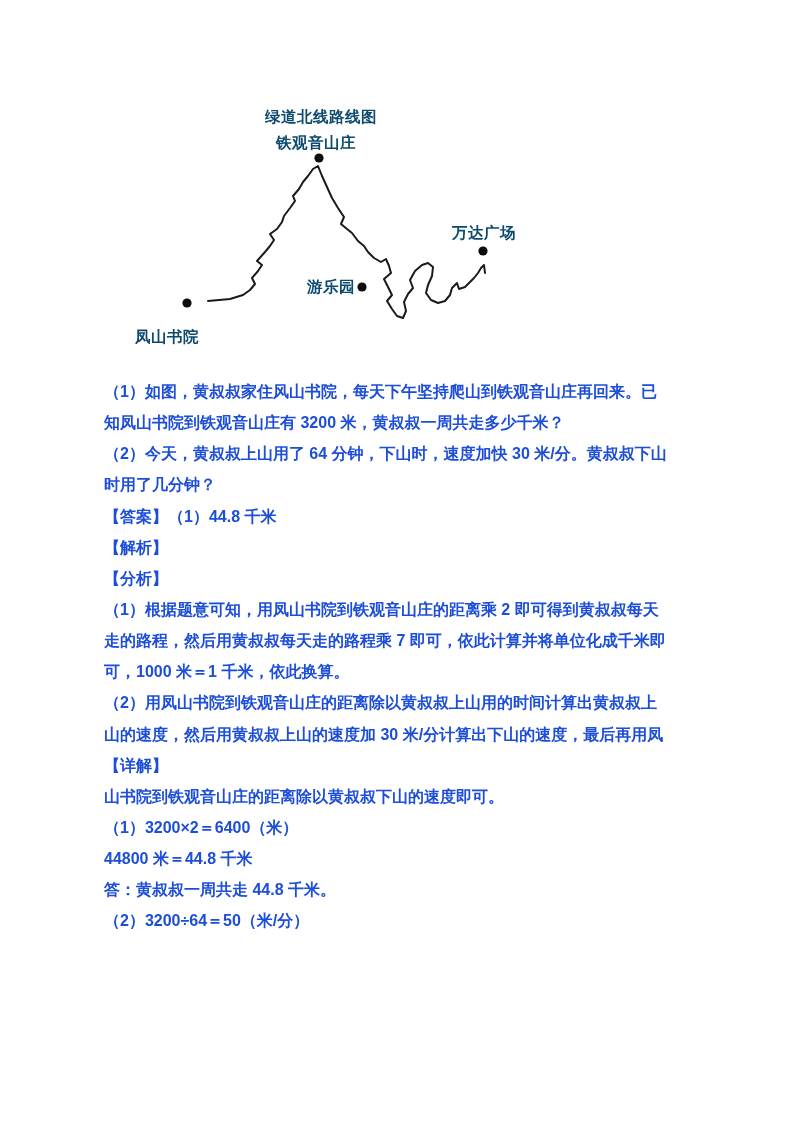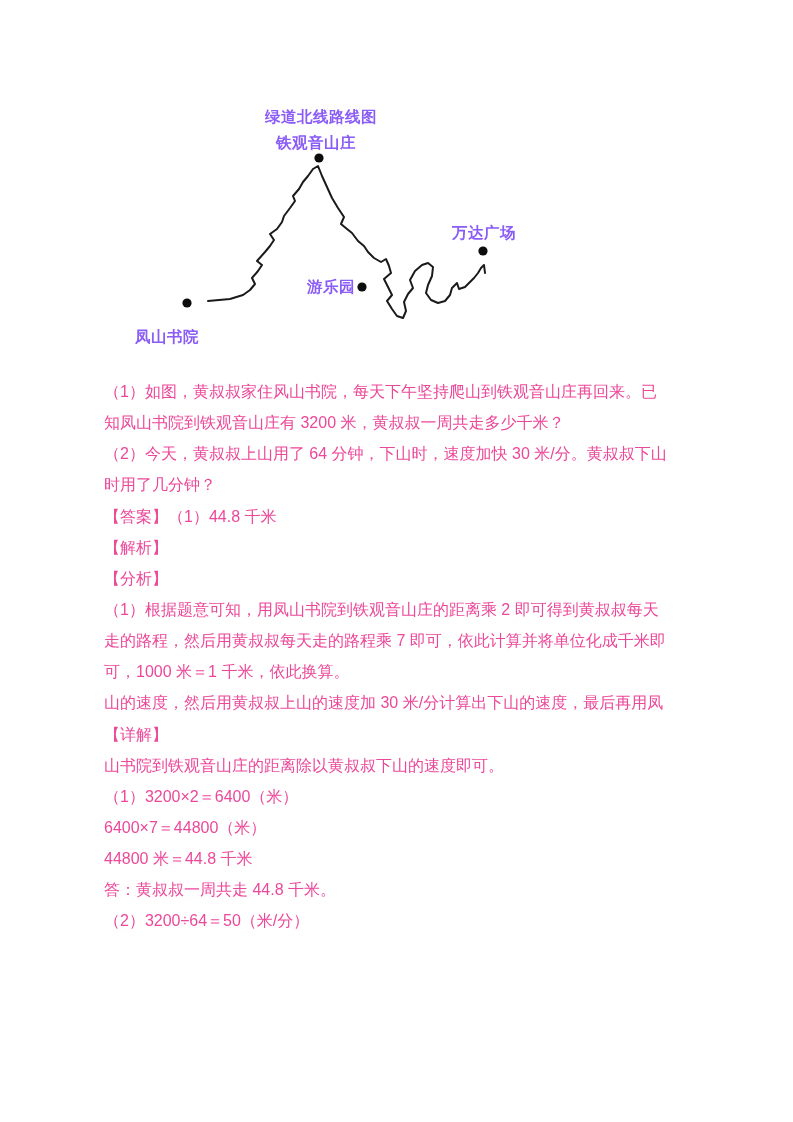--- a/index.html
+++ b/index.html
@@ -30,21 +30,21 @@
     top: 0;
     width: 460px;
     height: 265px;
   }
   .map-label {
     position: absolute;
     font-size: 15.5px;
     font-weight: 600;
     letter-spacing: 0.5px;
     white-space: nowrap;
-    color: #8b5cf6;
+    color: #0c4a6e;
   }
   .route-line {
     fill: none;
     stroke: #1a1a1a;
     stroke-width: 2;
     stroke-linecap: round;
     stroke-linejoin: round;
   }
   .loc-dot {
     fill: #0d0d0d;
@@ -54,23 +54,23 @@
   .textblock {
     position: absolute;
     left: 104px;
     top: 376px;
     width: 594px;
   }
   .ln {
     height: 31.15px;
     line-height: 31.15px;
     font-size: 16px;
-    font-weight: 400;
+    font-weight: 700;
     white-space: nowrap;
-    color: #ec4899;
+    color: #1d4ed8;
   }
 </style>
 </head>
 <body>
 
 <div class="page">
 
   <div class="map">
     <svg viewBox="0 0 460 265" aria-hidden="true">
       <polyline class="route-line" points="113,206 135,204 148,200 155,195 160,189 157,183 163,176 167,170 162,166 170,157 175,151 179,145 175,139 182,134 187,127 189,121 195,113 200,106 198,101 204,94 208,87 213,81 218,74 223,71 227,81 232,92 237,103 243,113 249,122 246,129 252,134 257,138 263,146 269,151 273,157 279,163 286,167 291,164 294,171 296,178 289,184 293,192 297,200 292,206 297,214 302,221 308,223 311,216 309,207 313,199 318,193 315,185 320,176 327,170 333,168 338,172 337,181 333,190 331,198 336,205 343,208 350,206 355,200 357,193 362,188 364,194 370,192 375,187 379,183 383,178 386,173 389,170 390,178"></polyline>
@@ -93,25 +93,25 @@
     <div class="ln">时用了几分钟？</div>
 
     <div class="ln">【答案】（1）44.8 千米</div>
 
     <div class="ln">【解析】</div>
     <div class="ln">【分析】</div>
 
     <div class="ln">（1）根据题意可知，用凤山书院到铁观音山庄的距离乘 2 即可得到黄叔叔每天</div>
     <div class="ln">走的路程，然后用黄叔叔每天走的路程乘 7 即可，依此计算并将单位化成千米即</div>
     <div class="ln">可，1000 米＝1 千米，依此换算。</div>
+    <div class="ln">（2）用凤山书院到铁观音山庄的距离除以黄叔叔上山用的时间计算出黄叔叔上</div>
     <div class="ln">山的速度，然后用黄叔叔上山的速度加 30 米/分计算出下山的速度，最后再用凤</div>
     <div class="ln">【详解】</div>
 
     <div class="ln">山书院到铁观音山庄的距离除以黄叔叔下山的速度即可。</div>
 
     <div class="ln">（1）3200×2＝6400（米）</div>
-    <div class="ln">6400×7＝44800（米）</div>
     <div class="ln">44800 米＝44.8 千米</div>
     <div class="ln">答：黄叔叔一周共走 44.8 千米。</div>
     <div class="ln">（2）3200÷64＝50（米/分）</div>
   </div>
 
 </div>
 
 </body></html>

